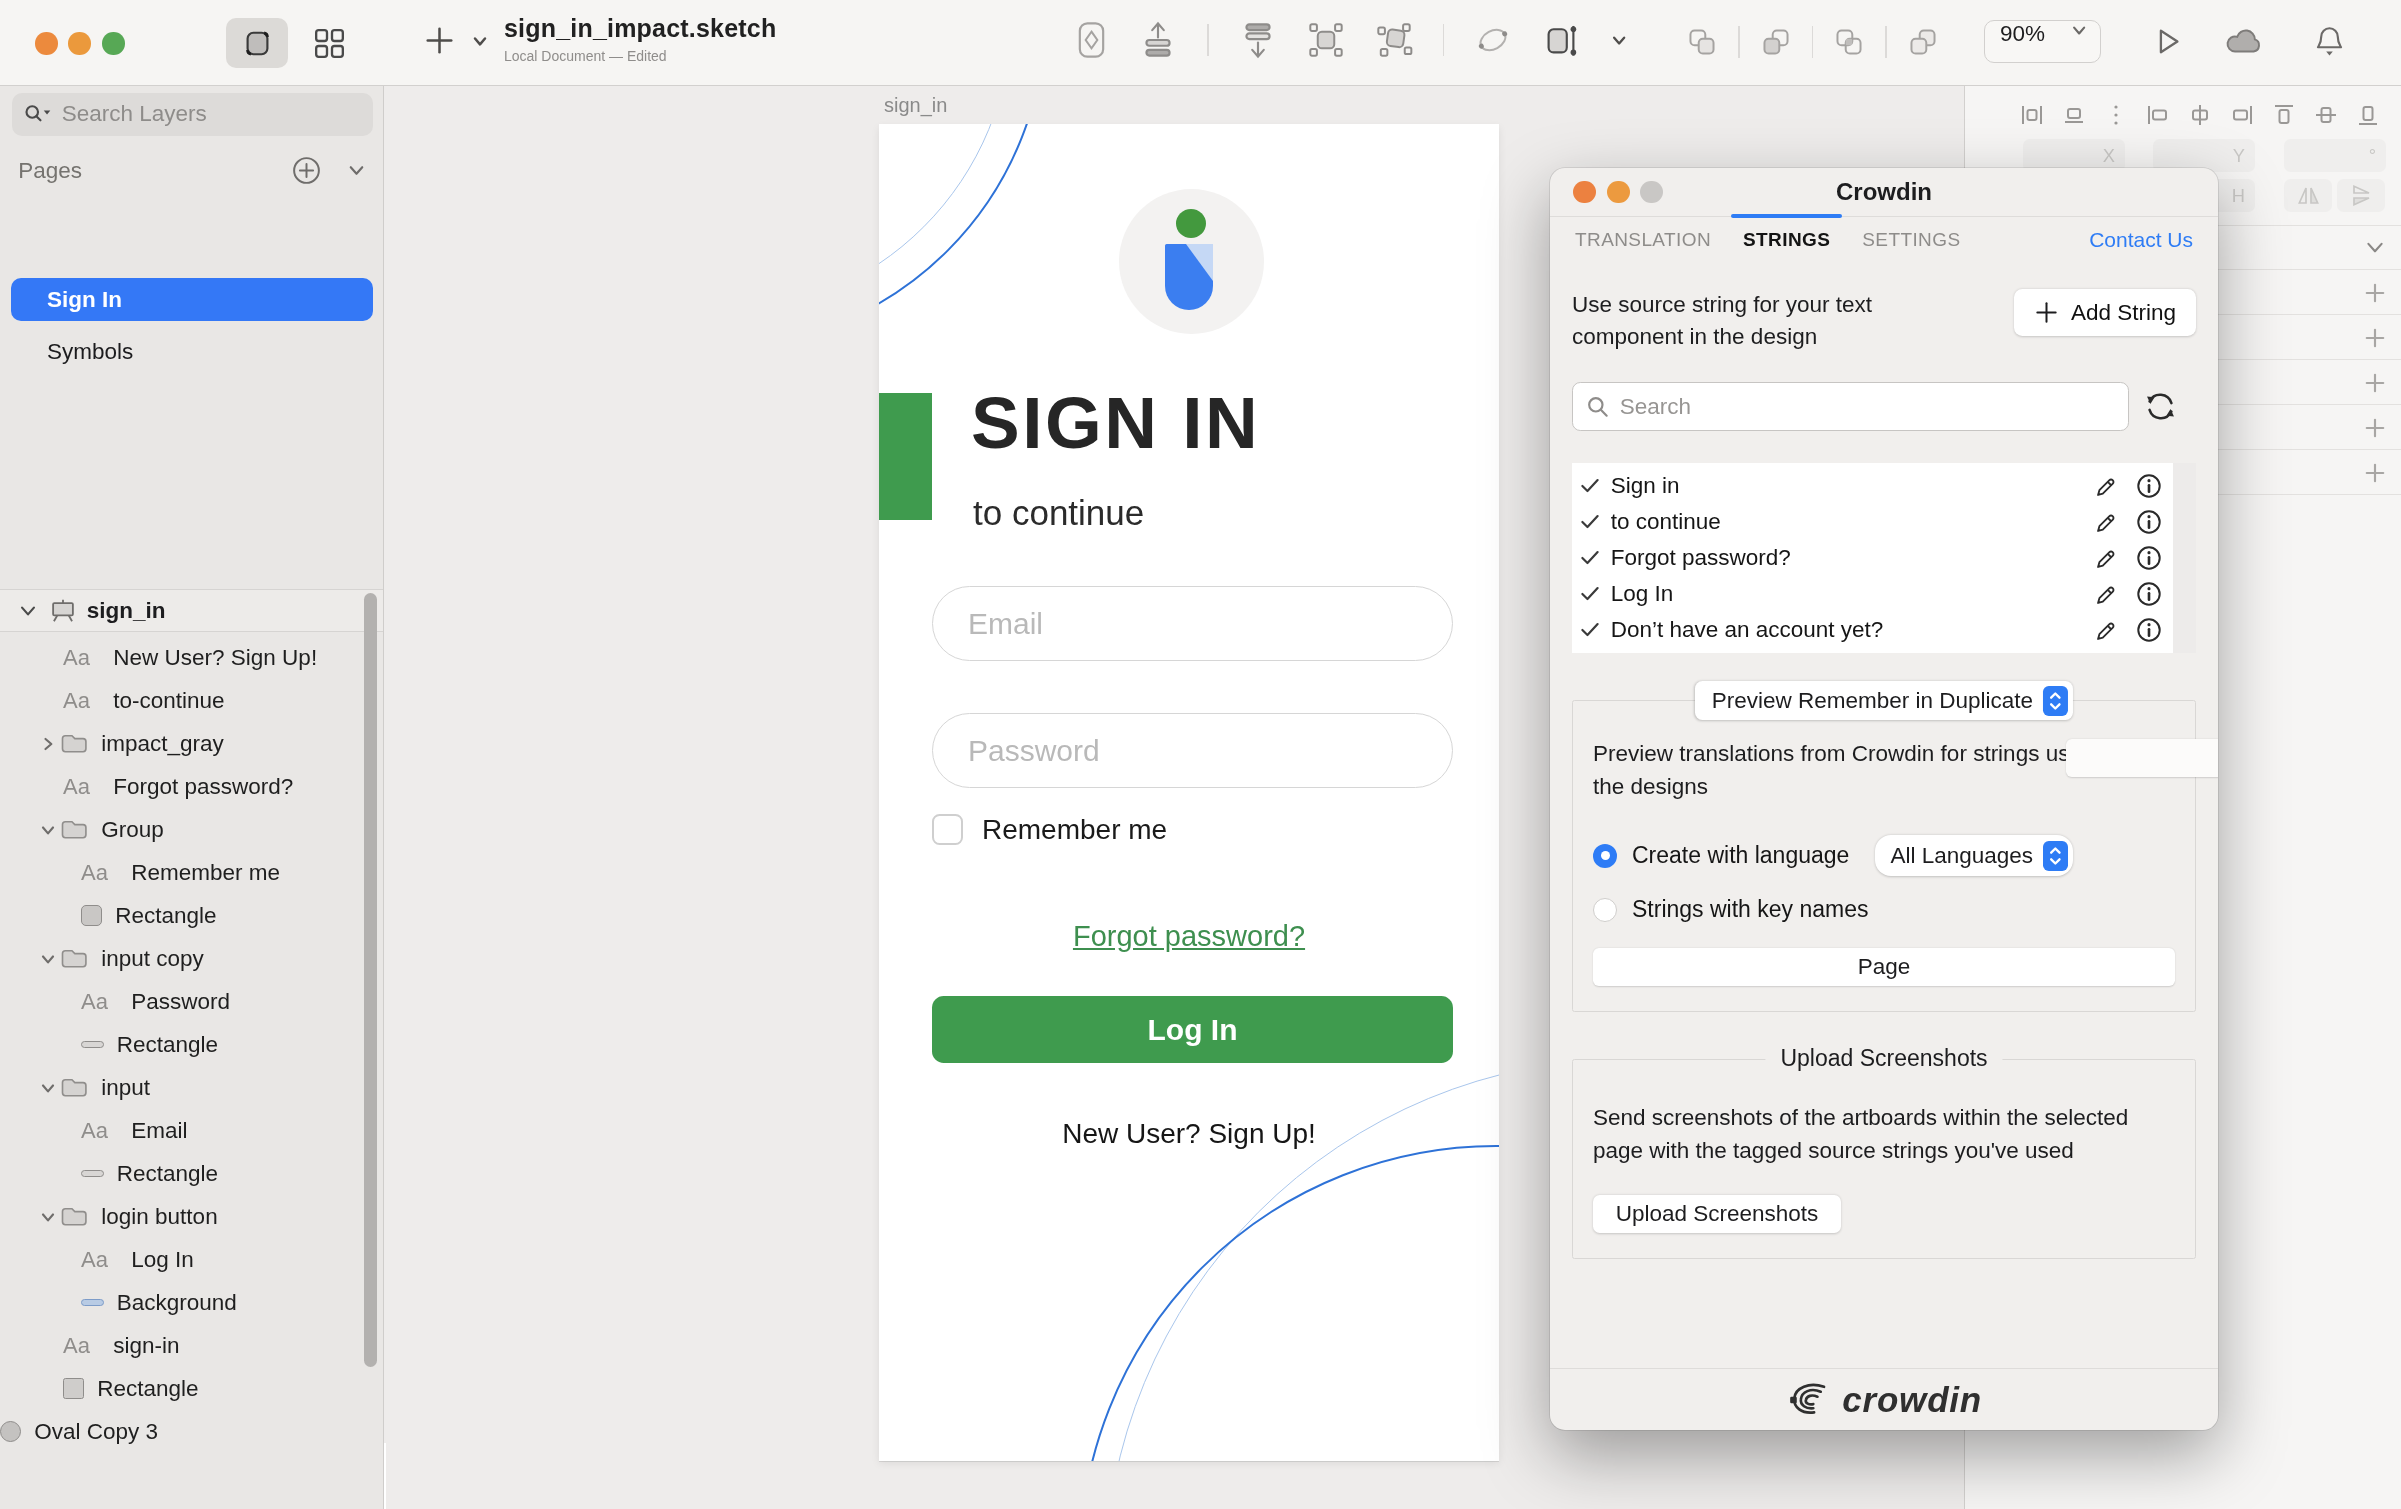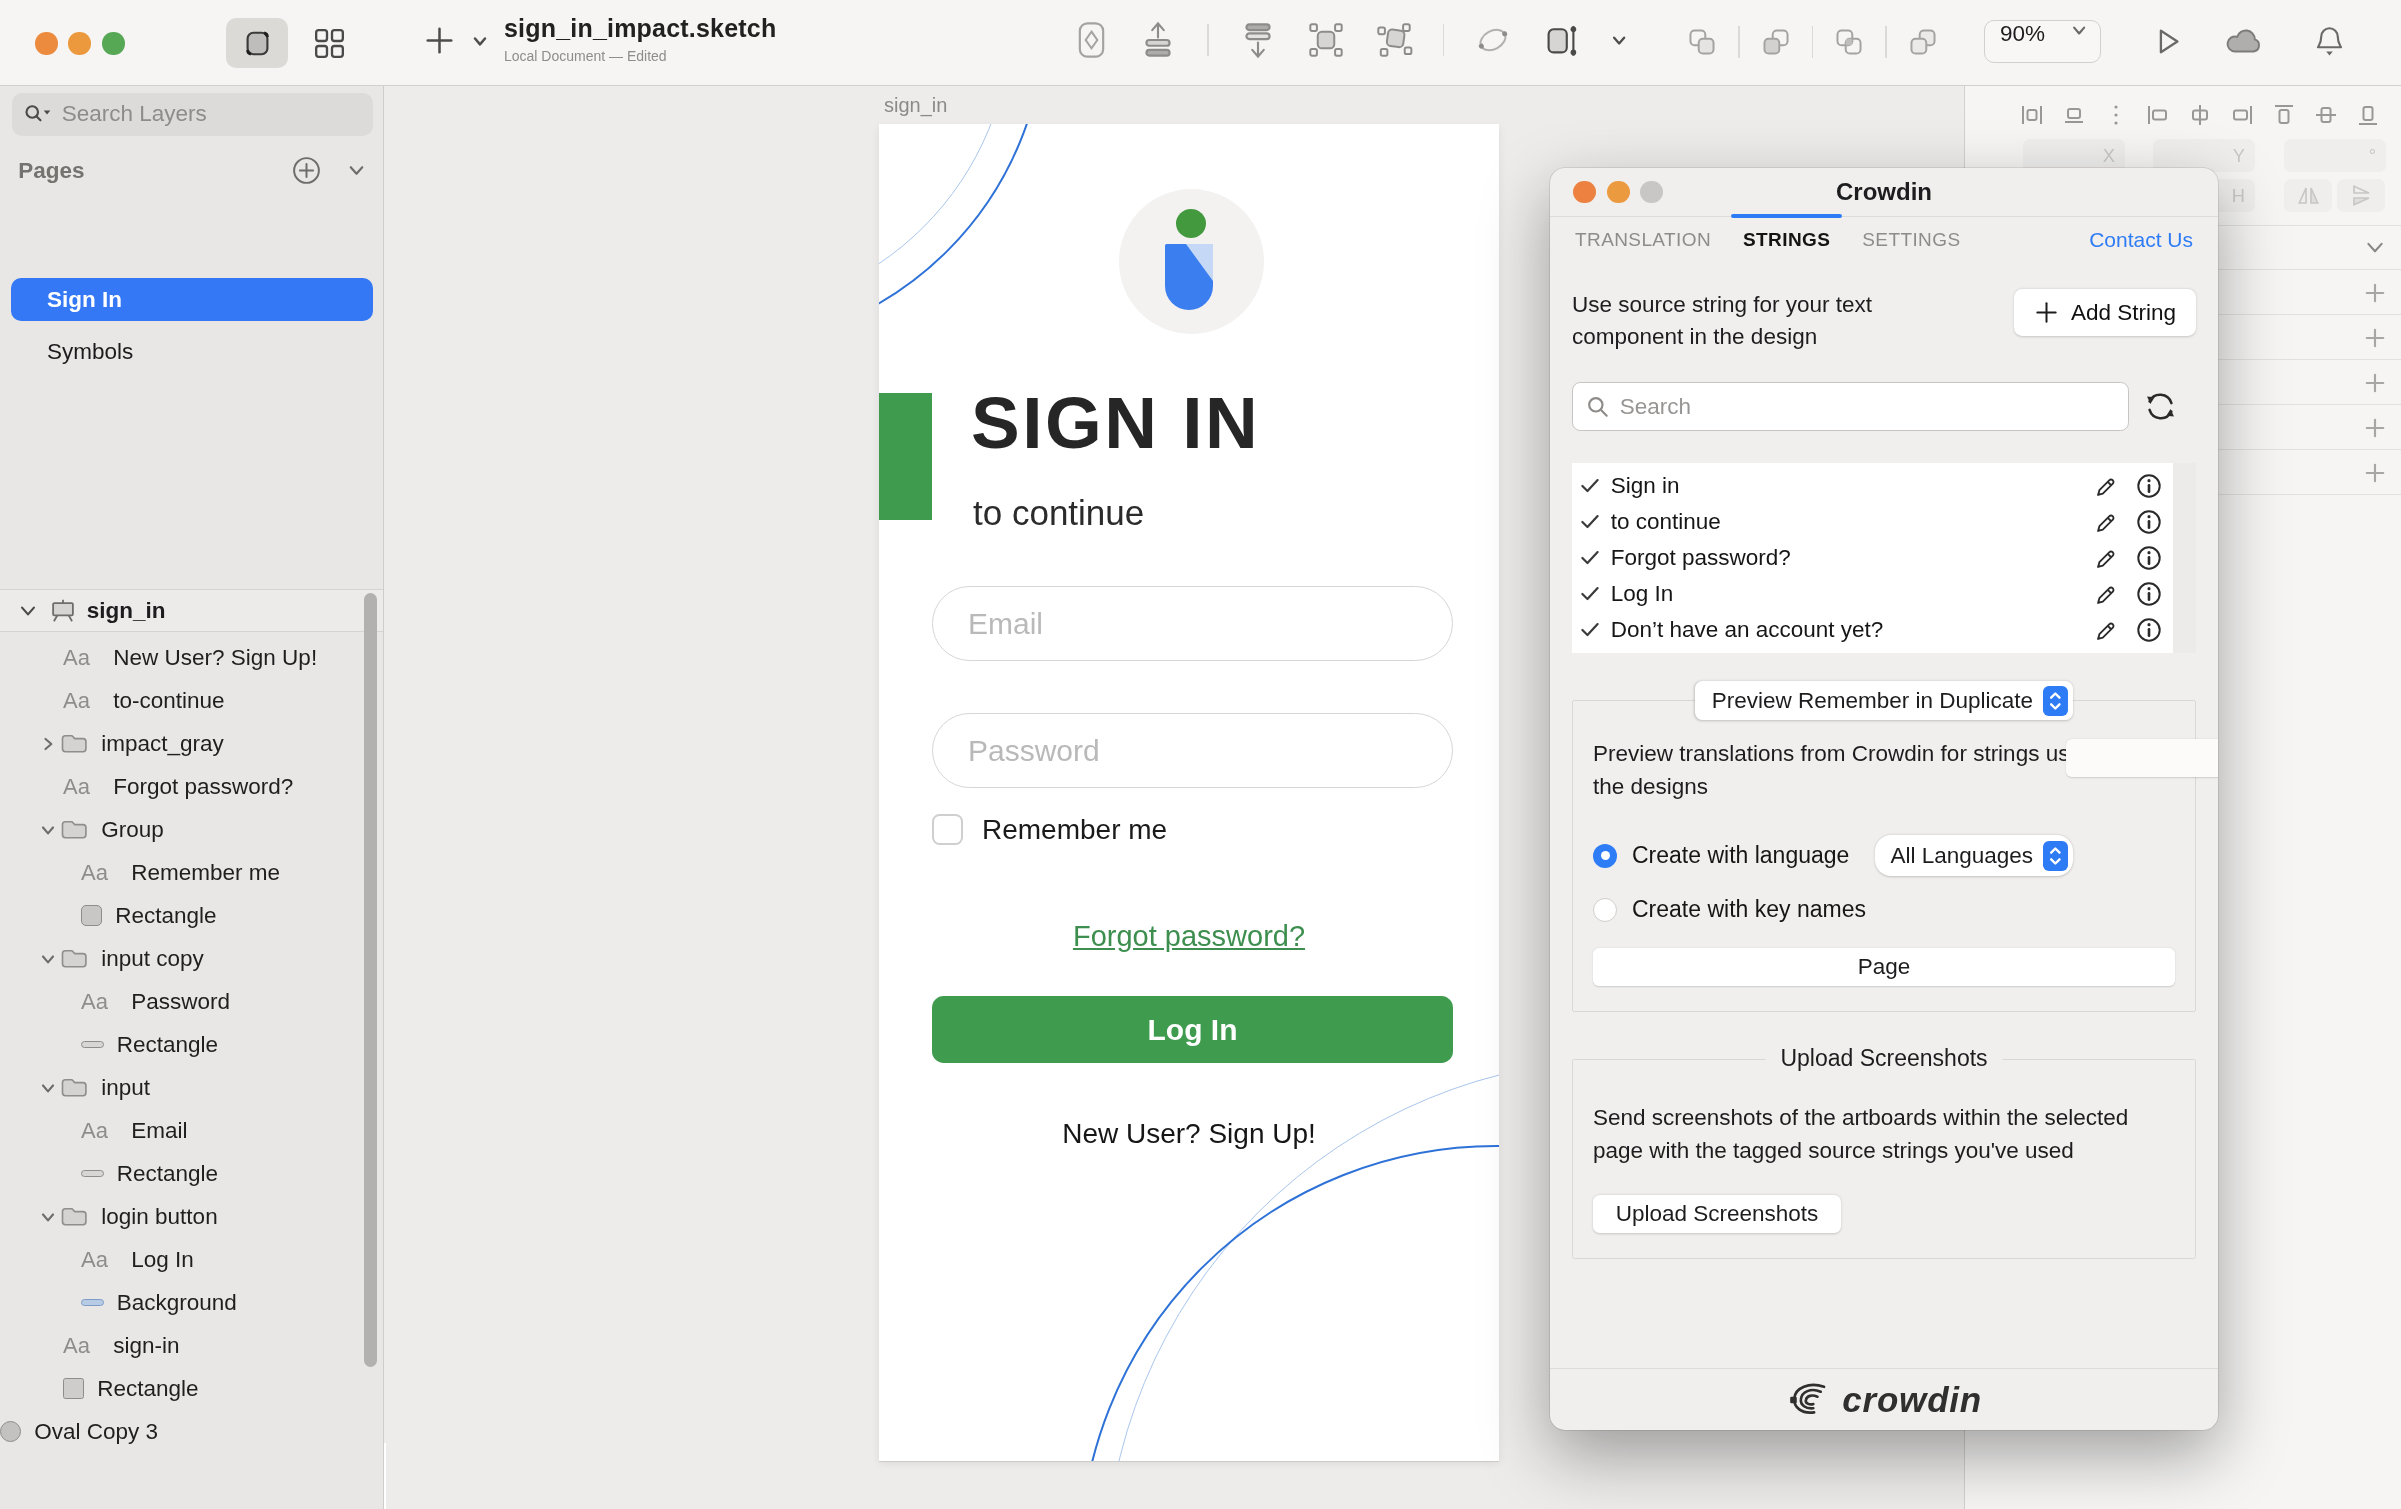--- a/index.html
+++ b/index.html
@@ -25,21 +25,21 @@
   .zoom-box { width:117px; height:43px; border:1.7px solid #d2d0ce; border-radius:10px; display:flex; align-items:flex-start; padding:0 11.7px 0 15px; gap:13.3px; background:#f8f7f5; margin-left:25px; }
   .zoom-box span { font-size:22.5px; color:#1d1d1f; flex:1; }
   .tb-btn { display:flex; align-items:center; justify-content:center; }
   .play-btn { margin-left:28px; } .cloud-btn { margin-left:18.3px; } .bell-btn { margin-left:25px; }
 
   
   .left-sidebar { position:absolute; left:0; top:86px; width:384px; height:1423px; background:#e9e7e5; border-right:1.7px solid #cfcdcb; z-index:20; }
   .search-field { position:absolute; left:11.7px; top:6.7px; width:361px; height:43px; background:#dddbd9; border-radius:10px; display:flex; align-items:center; padding:0 11.7px; gap:8.3px; }
   .search-field .ph { font-size:22.5px; color:#8e8c8a; }
   .pages-header { position:absolute; left:18.3px; top:68px; width:350px; display:flex; align-items:center; }
-  .pages-label { font-size:22.5px; font-weight:700; color:#75736f; }
+  .pages-label { font-size:22.5px; font-weight:400; color:#75736f; }
   .pages-actions { margin-left:auto; display:flex; align-items:center; gap:22px; }
   .page-row { position:absolute; left:11px; width:362px; height:43px; border-radius:10px; display:flex; align-items:center; padding-left:36px; font-size:22.5px; color:#1c1c1e; }
   .page-row.selected { background:#3478f6; color:#fff; font-weight:600; }
   .layers-header { position:absolute; left:0; top:503px; width:383px; height:43px; border-top:1.7px solid #d6d4d2; border-bottom:1.7px solid #d6d4d2; background:#edebe9; display:flex; align-items:center; padding-left:16.7px; gap:10px; }
   .layers-header .lbl { font-size:22.5px; font-weight:700; color:#1d1d1f; }
   #layers-list { position:absolute; left:0; top:550px; width:383px; }
   .layer-row { height:43px; display:flex; align-items:center; font-size:22.5px; color:#1f1f1f; }
   .layer-row .aa { font-size:22px; color:#8f8d8b; font-weight:500; width:37px; }
   .layer-row .lbl { margin-left:13.3px; white-space:nowrap; }
   .chev { width:25px; display:flex; justify-content:center; }
@@ -879,21 +879,21 @@
                   <g fill="none" stroke="#fff" stroke-width="2.8" stroke-linecap="round" stroke-linejoin="round">
                     <polyline points="5,9 10,4 15,9"></polyline>
                     <polyline points="5,17 10,22 15,17"></polyline>
                   </g>
                 </svg>
               </span>
           </span>
         </div>
         <div class="cw-radio-row second">
           <span class="radio off"></span>
-          <span class="lbl">Create with key names</span>
+          <span class="lbl">Strings with key names</span>
         </div>
 
         <div class="cw-pa-row">
           <div class="cw-pa-btn page">Page</div>
           <div class="cw-pa-btn artboard">Artboard</div>
         </div>
       </div>
 
       <div class="cw-fieldset">
         <div class="cw-legend">Upload Screenshots</div>

